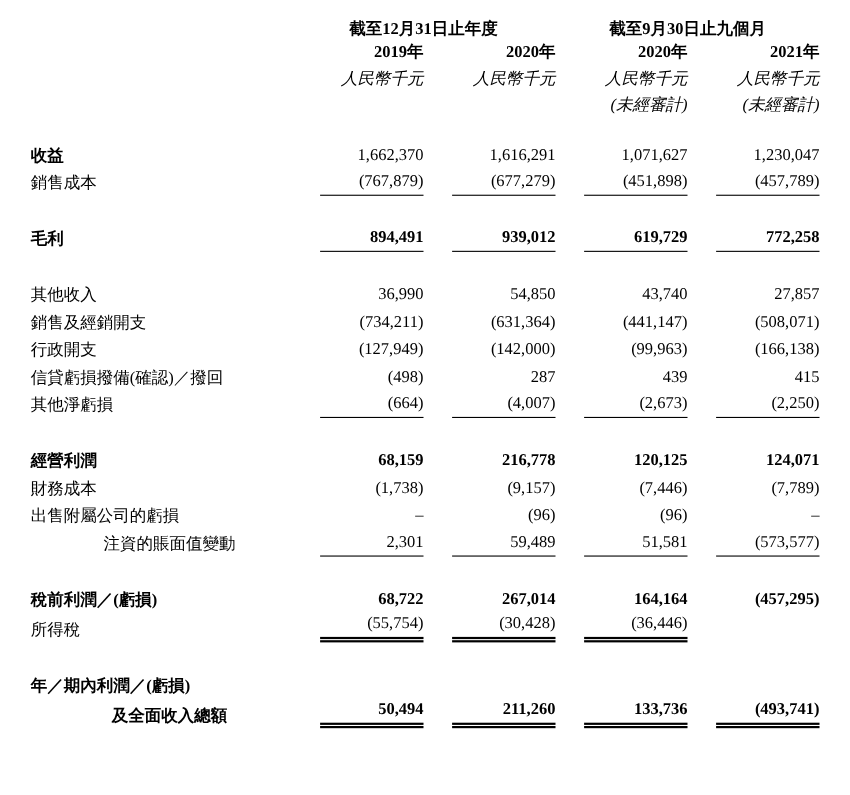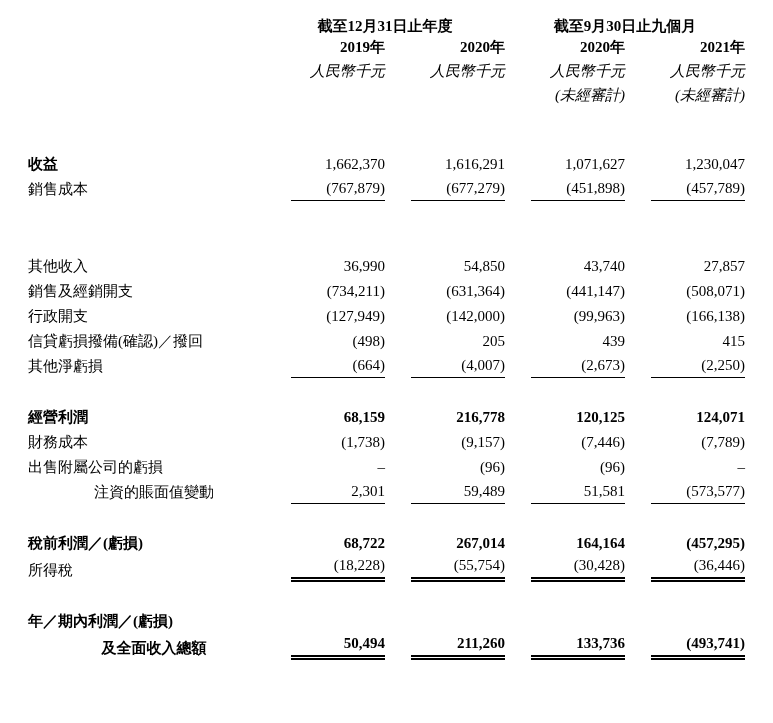--- a/index.html
+++ b/index.html
@@ -27,21 +27,21 @@
     text-align: right;
     margin-left: 26px;
     padding: 2px 0 3px 0;
     white-space: nowrap;
   }
   .b { font-weight: bold; }
   .i { font-style: italic; font-weight: normal; }
   .ul { border-bottom: 1px solid #000; }
   .dul { border-bottom: 5px double #000; }
   .spacer { height: 26px; }
-  .tbody { margin-top: 43px; }
+  .tbody { margin-top: 20px; }
 </style>
 </head>
 <body>
 
 <div class="sheet">
 
   <div class="hrow">
     <div></div>
     <div class="group">截至12月31日止年度</div>
     <div class="group">截至9月30日止九個月</div>
@@ -80,20 +80,27 @@
         <div class="num">1,230,047</div>
       </div>
       <div class="row">
         <div class="label">銷售成本</div>
         <div class="num ul">(767,879)</div>
         <div class="num ul">(677,279)</div>
         <div class="num ul">(451,898)</div>
         <div class="num ul">(457,789)</div>
       </div>
       <div class="spacer"></div>
+      <div class="row">
+        <div class="label b">毛利</div>
+        <div class="num b ul">894,491</div>
+        <div class="num b ul">939,012</div>
+        <div class="num b ul">619,729</div>
+        <div class="num b ul">772,258</div>
+      </div>
       <div class="spacer"></div>
       <div class="row">
         <div class="label">其他收入</div>
         <div class="num">36,990</div>
         <div class="num">54,850</div>
         <div class="num">43,740</div>
         <div class="num">27,857</div>
       </div>
       <div class="row">
         <div class="label">銷售及經銷開支</div>
@@ -105,21 +112,21 @@
       <div class="row">
         <div class="label">行政開支</div>
         <div class="num">(127,949)</div>
         <div class="num">(142,000)</div>
         <div class="num">(99,963)</div>
         <div class="num">(166,138)</div>
       </div>
       <div class="row">
         <div class="label">信貸虧損撥備(確認)／撥回</div>
         <div class="num">(498)</div>
-        <div class="num">205</div>
+        <div class="num">287</div>
         <div class="num">439</div>
         <div class="num">415</div>
       </div>
       <div class="row">
         <div class="label">其他淨虧損</div>
         <div class="num ul">(664)</div>
         <div class="num ul">(4,007)</div>
         <div class="num ul">(2,673)</div>
         <div class="num ul">(2,250)</div>
       </div>
@@ -155,21 +162,20 @@
       <div class="spacer"></div>
       <div class="row">
         <div class="label b">稅前利潤／(虧損)</div>
         <div class="num b">68,722</div>
         <div class="num b">267,014</div>
         <div class="num b">164,164</div>
         <div class="num b">(457,295)</div>
       </div>
       <div class="row">
         <div class="label">所得稅</div>
-        <div class="num dul">(18,228)</div>
         <div class="num dul">(55,754)</div>
         <div class="num dul">(30,428)</div>
         <div class="num dul">(36,446)</div>
       </div>
       <div class="spacer"></div>
       <div class="row">
         <div class="label b">年／期內利潤／(虧損)</div>
         <div class="num"></div>
         <div class="num"></div>
         <div class="num"></div>

